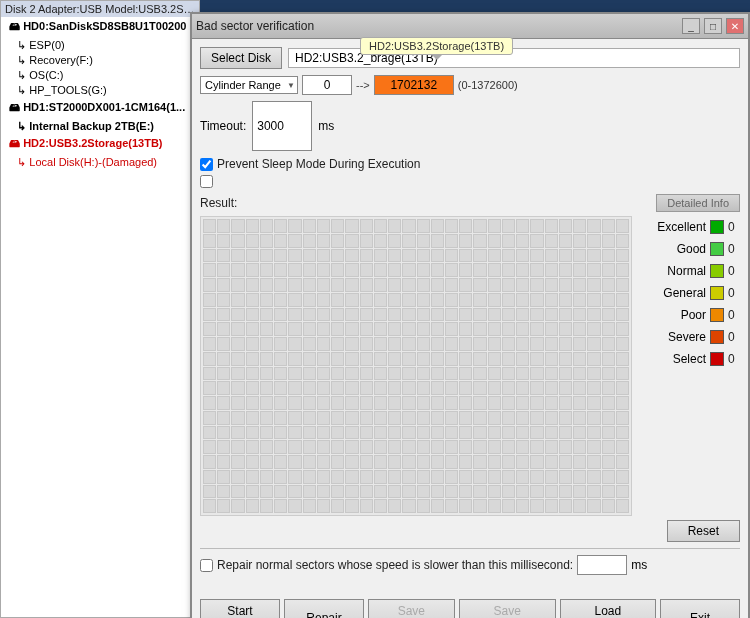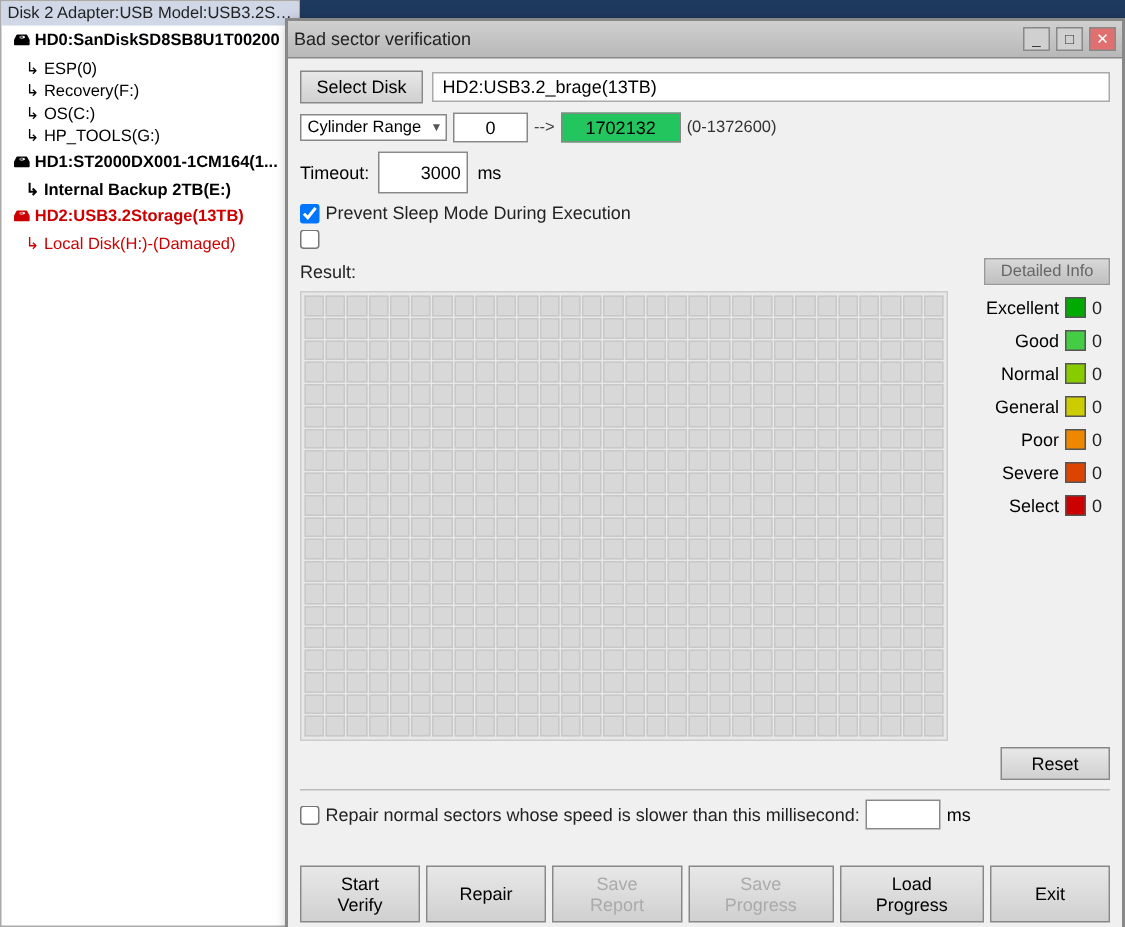--- a/index.html
+++ b/index.html
@@ -180,45 +180,45 @@
       font-size: 12px;
       width: 50px;
       text-align: center;
     }
     .cylinder-arrow {
       font-size: 11px;
       color: #444;
     }
     .cylinder-end-input {
       border: 1px solid #888;
-      background: #22c55e;
+      background: #f97316;
       padding: 2px 4px;
       font-size: 12px;
       width: 80px;
       text-align: center;
     }
     .cylinder-range-info {
       font-size: 11px;
       color: #333;
     }
 
     
     .row-timeout {
       display: flex;
       align-items: center;
       gap: 6px;
       margin-bottom: 6px;
     }
     .timeout-input {
       border: 1px solid #888;
       background: #fff;
-      padding: 6px 4px;
+      padding: 17px 4px;
       font-size: 12px;
       width: 60px;
-      text-align: right;
+      text-align: left;
     }
     .timeout-unit {
       font-size: 12px;
     }
 
     
     .row-checkbox {
       display: flex;
       align-items: center;
       gap: 4px;
@@ -388,20 +388,21 @@
     <div class="dialog-controls">
       <div class="dialog-btn">_</div>
       <div class="dialog-btn">□</div>
       <div class="dialog-btn close-btn">✕</div>
     </div>
   </div>
 
   <div class="dialog-body">
 
     <div class="row-select-disk">
+      <div class="tooltip-bubble">HD2:USB3.2Storage(13TB)</div>
       <button class="btn-select-disk">Select Disk</button>
       <div class="disk-name-display">HD2:USB3.2_brage(13TB)</div>
     </div>
 
     <div class="row-cylinder">
       <div class="select-wrapper">
         <select class="cylinder-select">
           <option>Cylinder Range</option>
         </select>
       </div>

